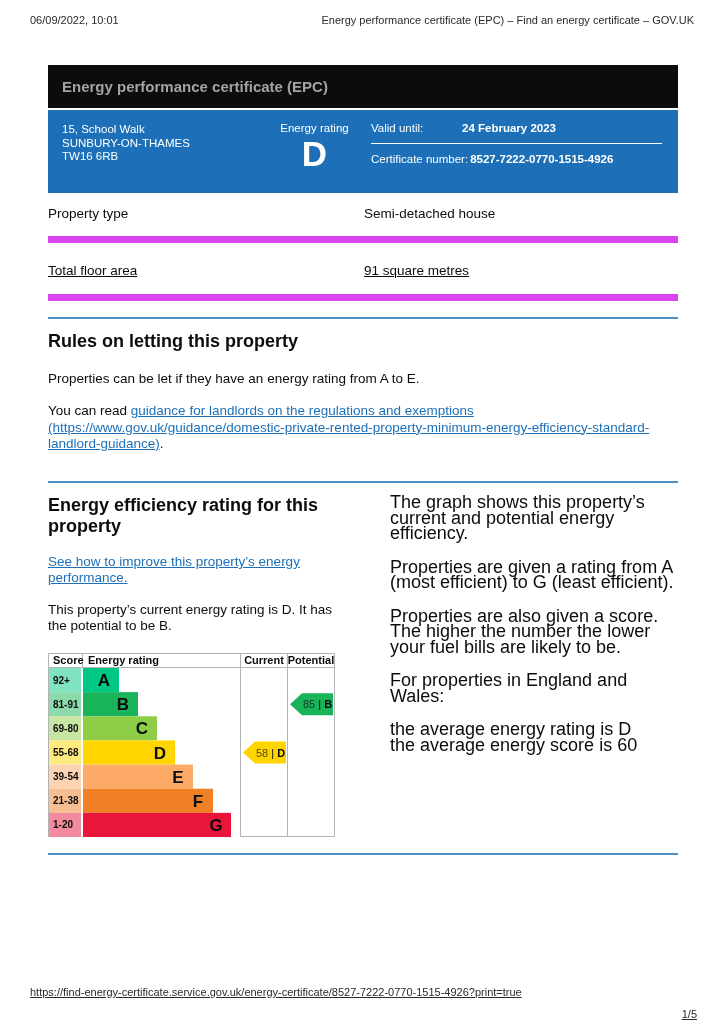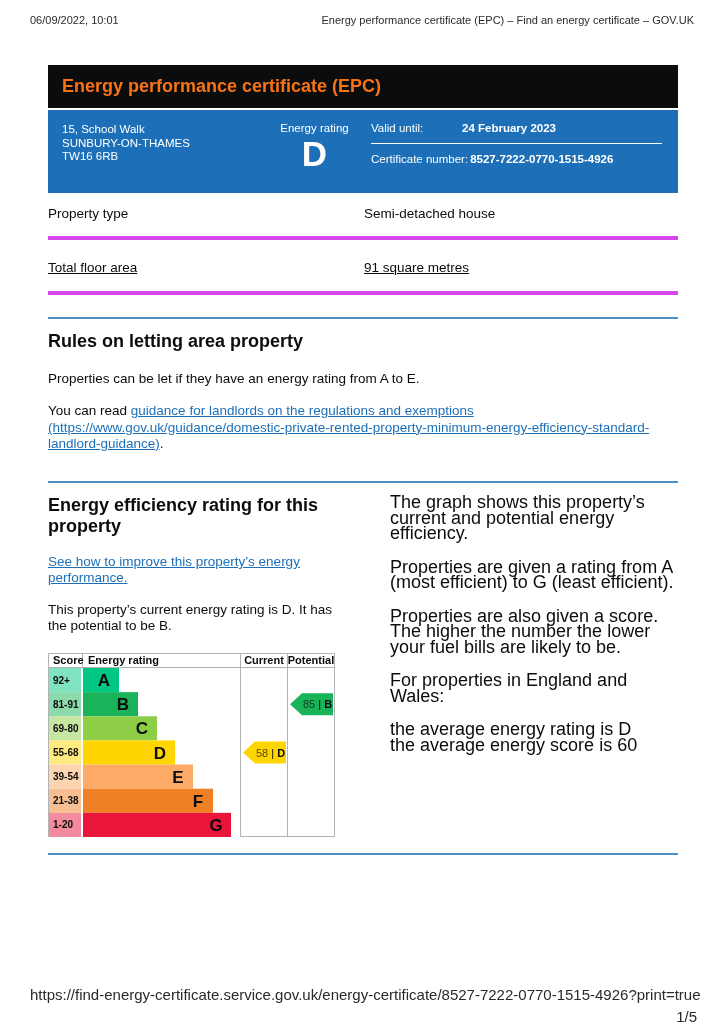--- a/index.html
+++ b/index.html
@@ -5,46 +5,46 @@
   * { margin:0; padding:0; box-sizing:border-box; }
   html,body { width:726px; height:1024px; background:#fff; overflow:hidden;
     font-family:"Liberation Sans", "DejaVu Sans", sans-serif; color:#0b0c0c; }
   .abs { position:absolute; }
   .page { position:relative; width:726px; height:1024px; background:#fff; }
 
   
   .ph { top:14px; font-size:11px; color:#2a2a2a; }
   .ph-left { left:30px; }
   .ph-center { left:0; width:694px; text-align:right; }
-  .pf { top:986px; font-size:15px; color:#2a2a2a; }
+  .pf { top:986px; font-size:11px; color:#2a2a2a;text-decoration:underline; }
   .pf-left { left:30px; }
   .pf-right { right:29px;margin-top:22px; }
 
   
   .banner { left:48px; top:65px; width:630px; height:43px; background:#0b0c0c;
-    color:#f97316; display:flex; align-items:center; padding-left:14px;
-    font-size:18px; font-weight:bold; }
+    color:#a3a3a3; display:flex; align-items:center; padding-left:14px;
+    font-size:15px; font-weight:bold; }
 
   
   .summary { left:48px; top:110px; width:630px; height:83px; display:flex; gap:0; }
   .panel { background:#1d70b8; color:#fff; }
   .p-addr { width:224px; padding:13px 14px; font-size:11.5px; line-height:13.5px; }
   .p-rating { width:85px; text-align:center; padding-top:12px; }
   .p-rating .lbl { font-size:11.5px; }
   .p-rating .big { font-size:35px; font-weight:bold; line-height:38px; margin-top:1px; }
   .p-valid { flex:1; padding:12px 16px 0 14px; font-size:11.5px; }
   .p-valid .row { display:flex; }
   .p-valid .vlabel { width:91px; flex:0 0 91px; }
   .p-valid .vbold { font-weight:bold; }
   .p-valid hr { border:none; border-top:1px solid #fff; margin:9px 0 9px 0; }
   .p-valid .cl { margin-right:2px; }
 
   
   .details { left:48px; top:198px; width:630px; font-size:13.5px; }
-  .drow { display:flex; border-bottom:4px solid #d946ef; }
+  .drow { display:flex; border-bottom:7px solid #d946ef; }
   .drow:nth-child(1) { padding:8px 0 15px; }
   .drow:nth-child(2) { padding:20px 0 16px;text-decoration:underline; }
   .dlabel { flex:0 0 316px; }
 
   .bluehr { left:48px; width:630px; height:2px; background:#4a90c8; border:none; }
   .hr1 { top:317px; } .hr2 { top:481px; } .hr3 { top:853px; }
 
   h2 { font-size:18px; font-weight:bold; line-height:21px; }
   .body-text { font-size:13.5px; line-height:16px; }
   a, .link { color:#1d70b8; text-decoration:underline; cursor:pointer; }
@@ -102,21 +102,21 @@
       <div class="dvalue">Semi-detached house</div>
     </div>
     <div class="drow">
       <div class="dlabel">Total floor area</div>
       <div class="dvalue">91 square metres</div>
     </div>
   </div>
 
   <div class="abs bluehr hr1"></div>
 
-  <h2 class="abs rules-h">Rules on letting area property</h2>
+  <h2 class="abs rules-h">Rules on letting this property</h2>
   <p class="abs body-text rules-p1">Properties can be let if they have an energy rating from A to E.</p>
   <p class="abs body-text rules-p2"><span>You can read </span><a class="link">guidance for landlords on the regulations and exemptions (https://www.gov.uk/guidance/domestic-private-rented-property-minimum-energy-efficiency-standard-landlord-guidance)</a><span>.</span></p>
 
   <div class="abs bluehr hr2"></div>
 
   <div class="abs col-left">
     <h2>Energy efficiency rating for this property</h2>
     <p class="body-text para"><a class="link">See how to improve this property’s energy performance.</a></p>
     <p class="body-text para">This property’s current energy rating is D. It has the potential to be B.</p>
   </div>

